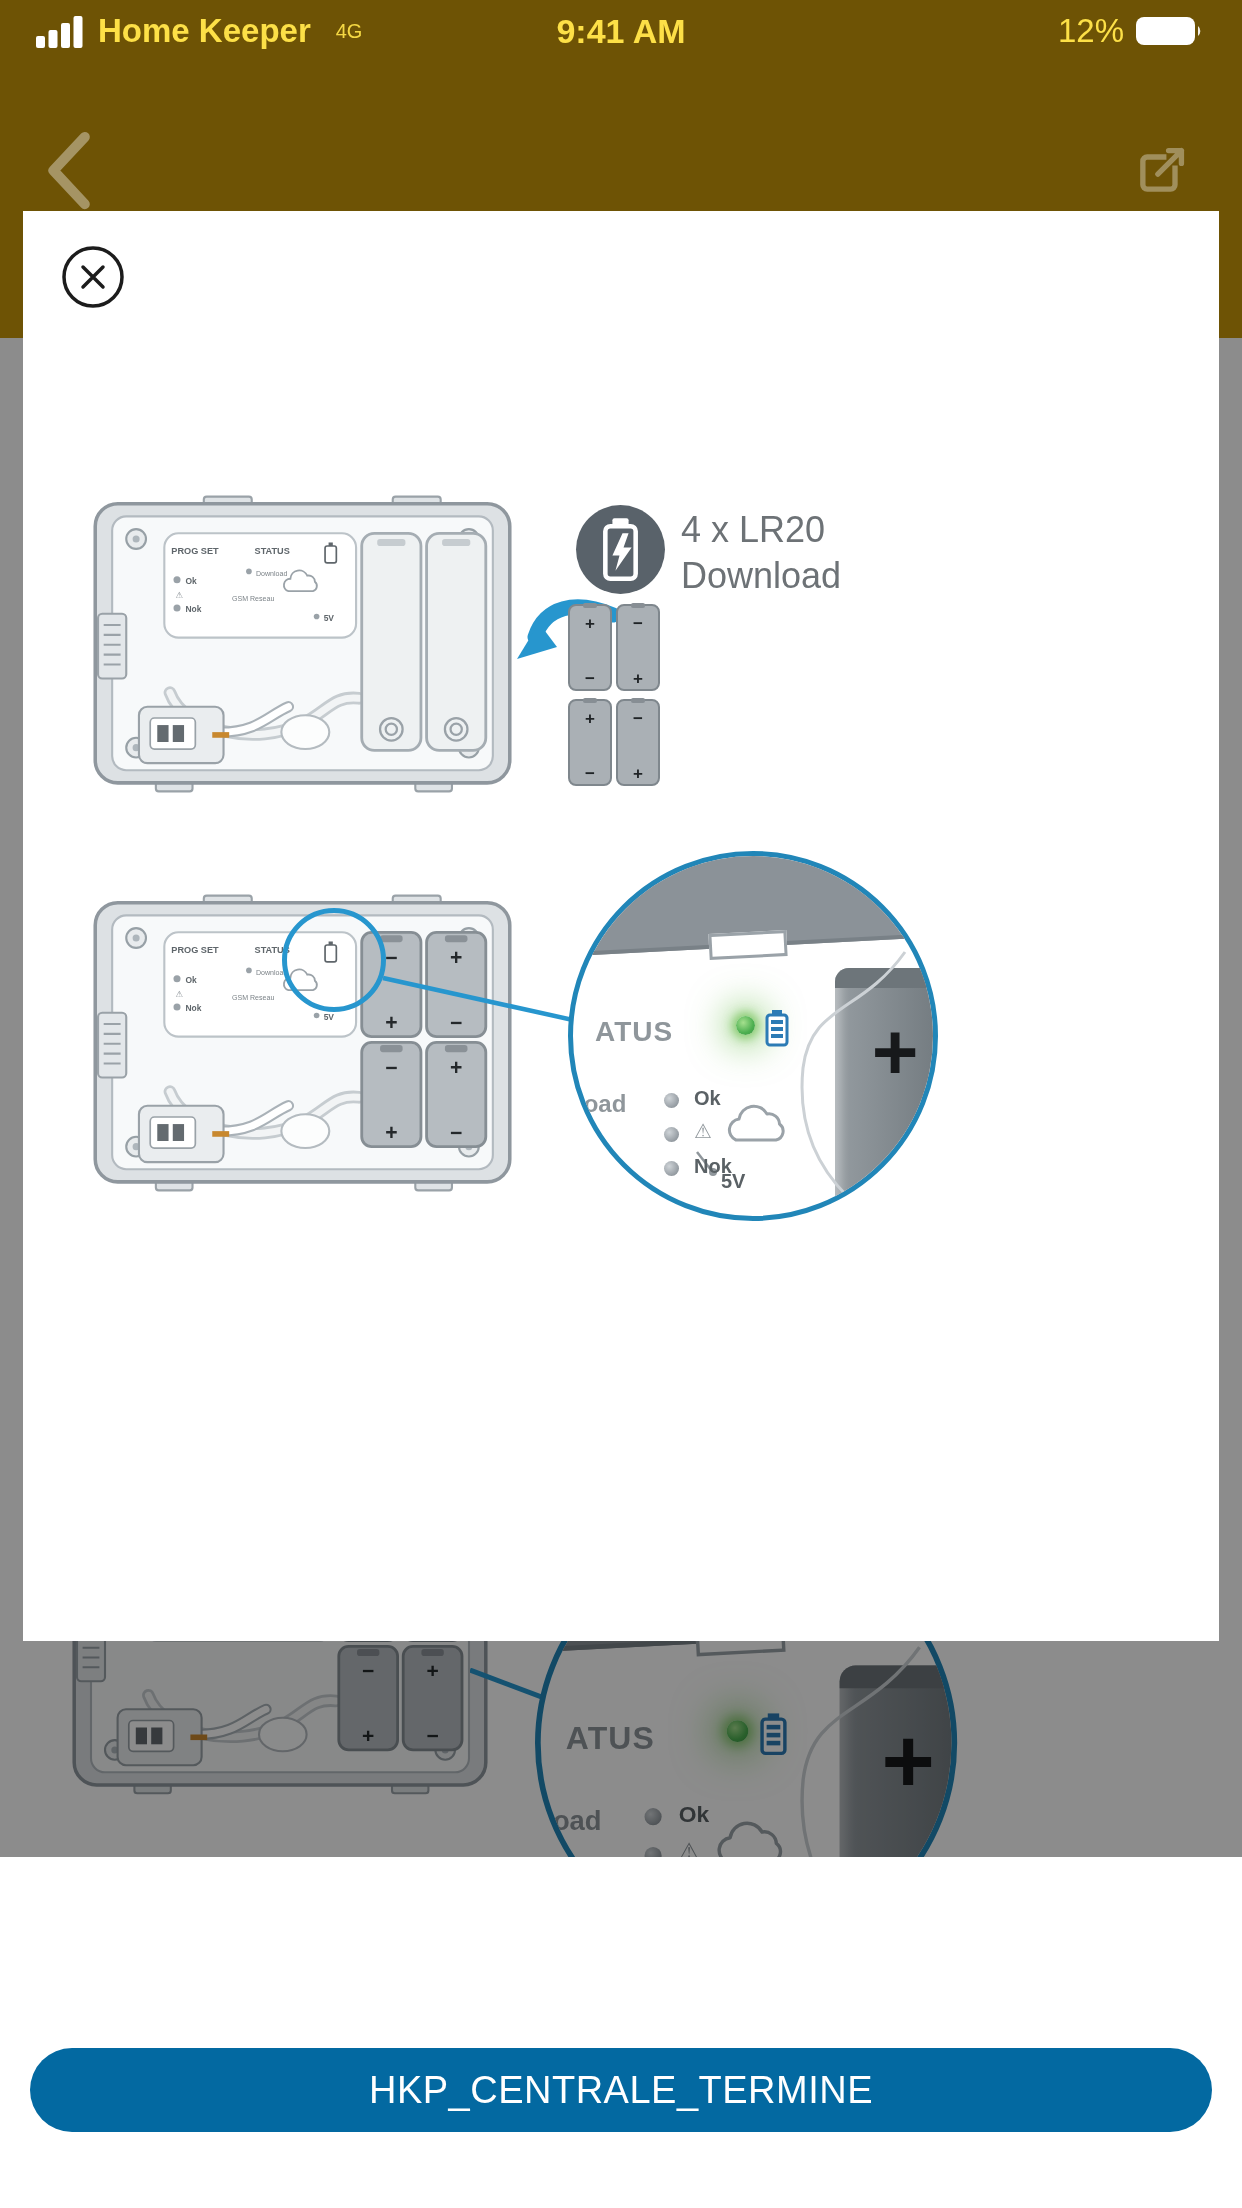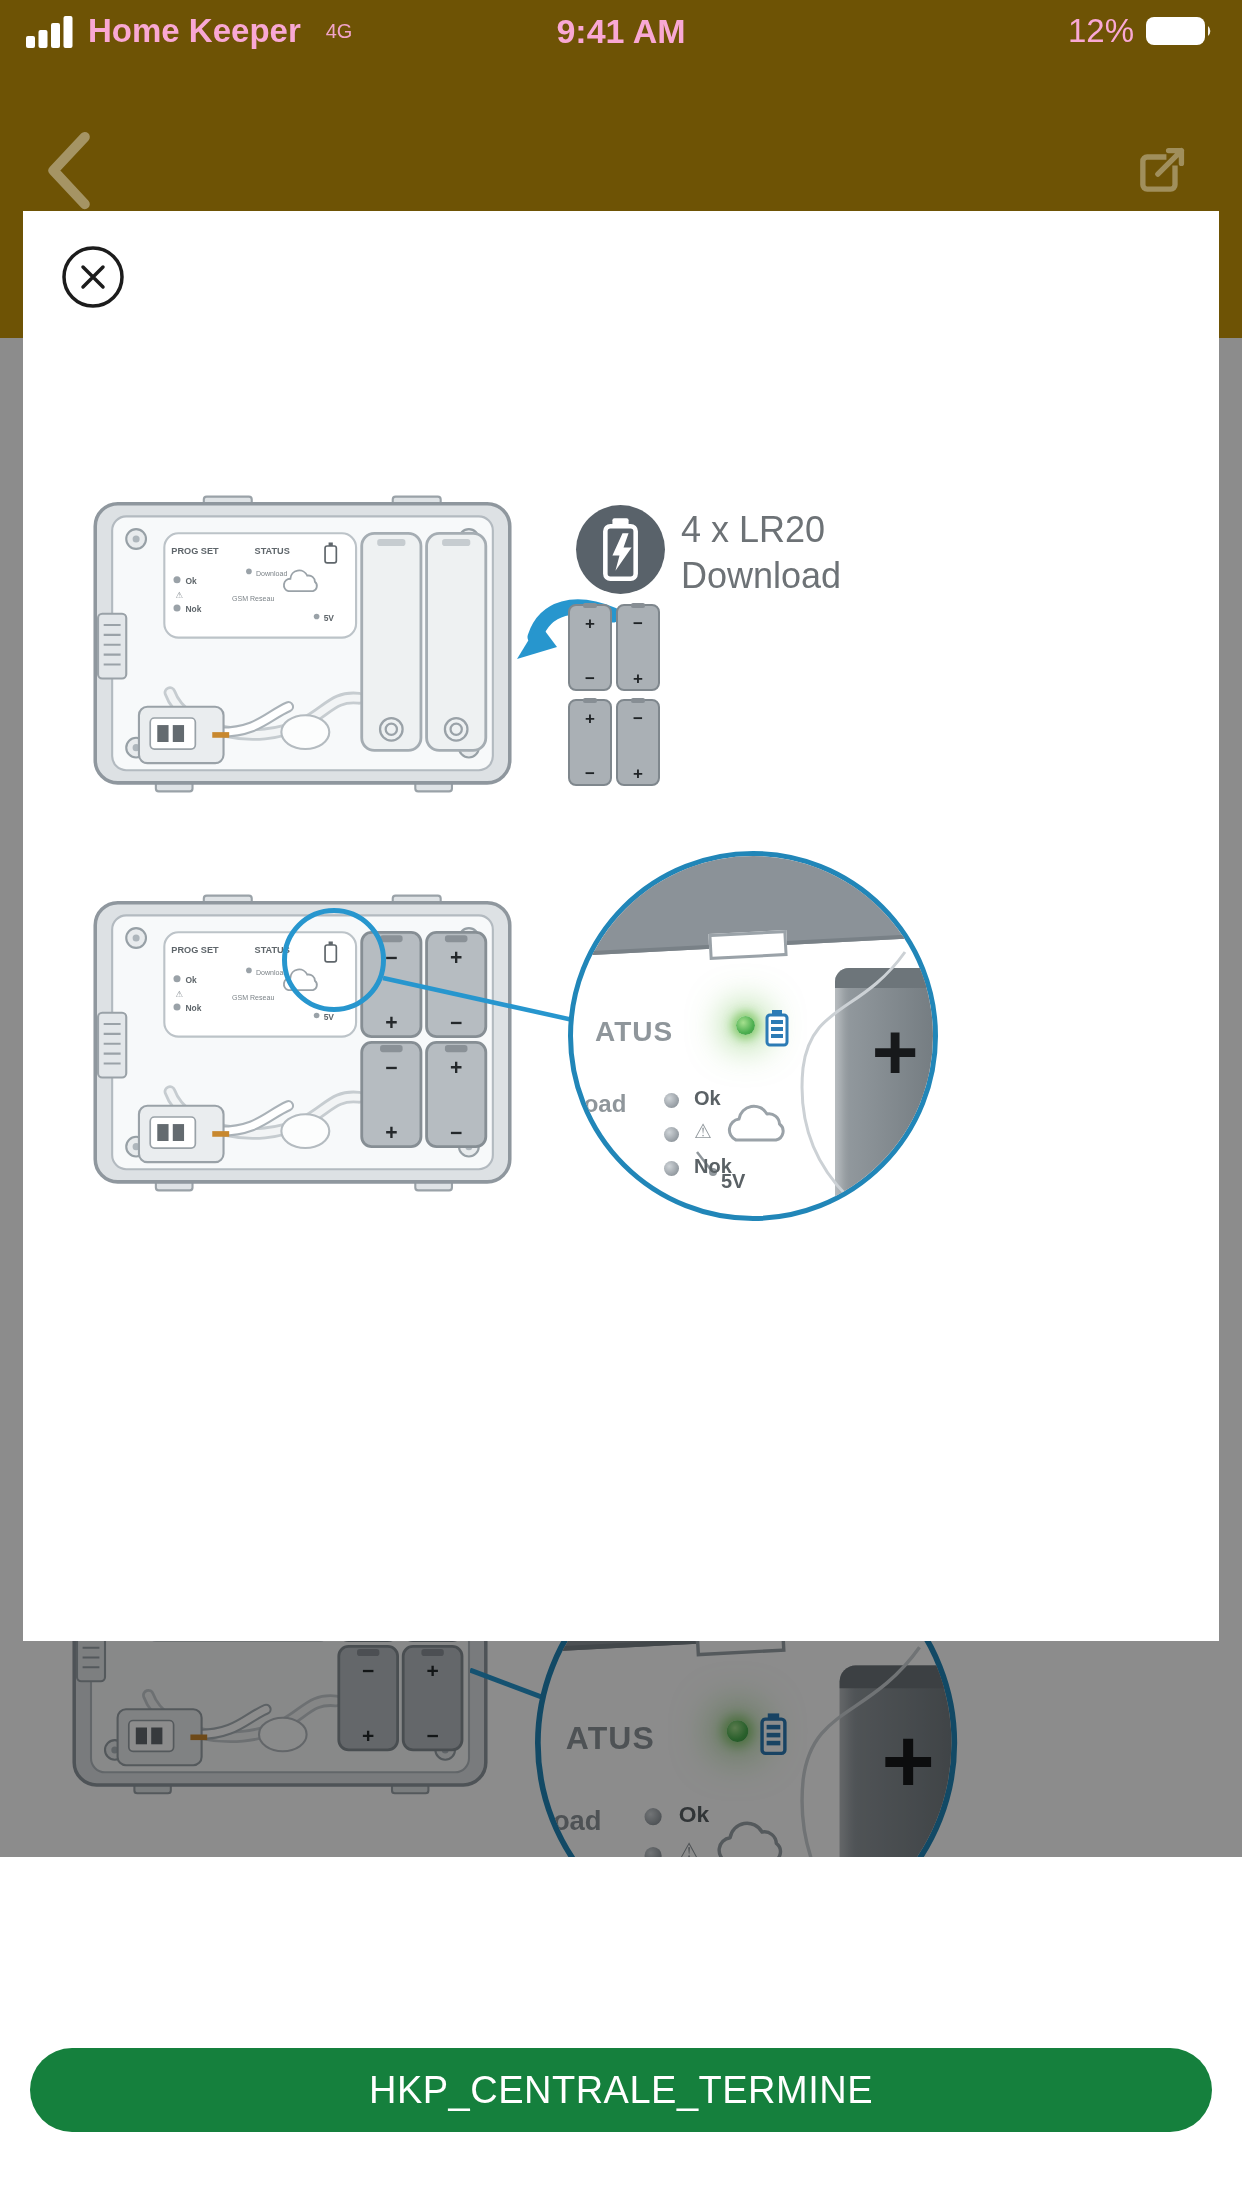--- a/index.html
+++ b/index.html
@@ -3,21 +3,21 @@
 <meta charset="utf-8">
 <style>
   *{margin:0;padding:0;box-sizing:border-box}
   html,body{width:1242px;height:2208px}
   body{font-family:"Liberation Sans",sans-serif;position:relative;background:#fff;overflow:hidden}
   svg{font-family:inherit;display:block}
   button{background:none;border:none;cursor:pointer;font-family:inherit}
 
   
   .header{position:absolute;left:0;top:0;width:1242px;height:338px;background:#6E5305;z-index:5}
-  .status-bar{position:absolute;left:0;top:0;right:0;height:62px;display:flex;align-items:center;padding:0 26px;color:#f9a8d4}
+  .status-bar{position:absolute;left:0;top:0;right:0;height:62px;display:flex;align-items:center;padding:0 36px;color:#fde047}
   .sb-left{display:flex;align-items:center;gap:14px}
   .signal{width:48px;height:34px}
   .carrier{font-size:33px;font-weight:600}
   .network{font-size:20px;opacity:.95;margin-left:11px}
   .sb-time{position:absolute;left:0;right:0;text-align:center;font-size:34px;font-weight:700}
   .sb-right{margin-left:auto;display:flex;align-items:center;gap:10px}
   .battery-pct{font-size:33px;font-weight:500}
   .battery-svg{width:72px;height:34px}
   .back-btn{position:absolute;left:40px;top:128px;width:56px;height:82px}
   .logout-btn{position:absolute;right:52px;top:142px;width:60px;height:60px}
@@ -64,21 +64,21 @@
   .d1{left:91px;top:237px}.d2{left:91px;top:271px}.d3{left:91px;top:305px}
   .z-ok{left:121px;top:231px;font-size:20px;font-weight:bold;color:#5a6165}
   .z-warn{left:121px;top:263px;font-size:20px;color:#8f969b}
   .z-nok{left:121px;top:299px;font-size:20px;font-weight:bold;color:#5a6165}
   .z-cloud{left:147px;top:244px;width:70px;height:44px}
   .z-5v{left:148px;top:314px;font-size:20px;font-weight:bold;color:#5a6165}
   .u-line{position:absolute;left:470px;top:1330px;width:90px;height:40px}
 
   
   .bottom-bar{position:absolute;left:0;top:1857px;width:1242px;height:351px;background:#fff;z-index:8}
-  .action-button{position:absolute;left:30px;top:191px;width:1182px;height:84px;border-radius:42px;background:#15803d;color:#fff;font-size:38px;letter-spacing:.5px;display:flex;align-items:center;justify-content:center}
+  .action-button{position:absolute;left:30px;top:191px;width:1182px;height:84px;border-radius:42px;background:#0369a1;color:#fff;font-size:38px;letter-spacing:.5px;display:flex;align-items:center;justify-content:center}
 </style>
 </head>
 <body>
 
 <svg width="0" height="0" style="position:absolute" aria-hidden="true">
 <defs>
   <g id="device-shell">
     <rect x="80" y="1" width="34" height="8" rx="2" fill="#dfe3e6" stroke="#9aa2a8" stroke-width="1.5"></rect>
     <rect x="214" y="1" width="34" height="8" rx="2" fill="#dfe3e6" stroke="#9aa2a8" stroke-width="1.5"></rect>
     <rect x="46" y="202" width="26" height="8" rx="2" fill="#dfe3e6" stroke="#9aa2a8" stroke-width="1.5"></rect>

